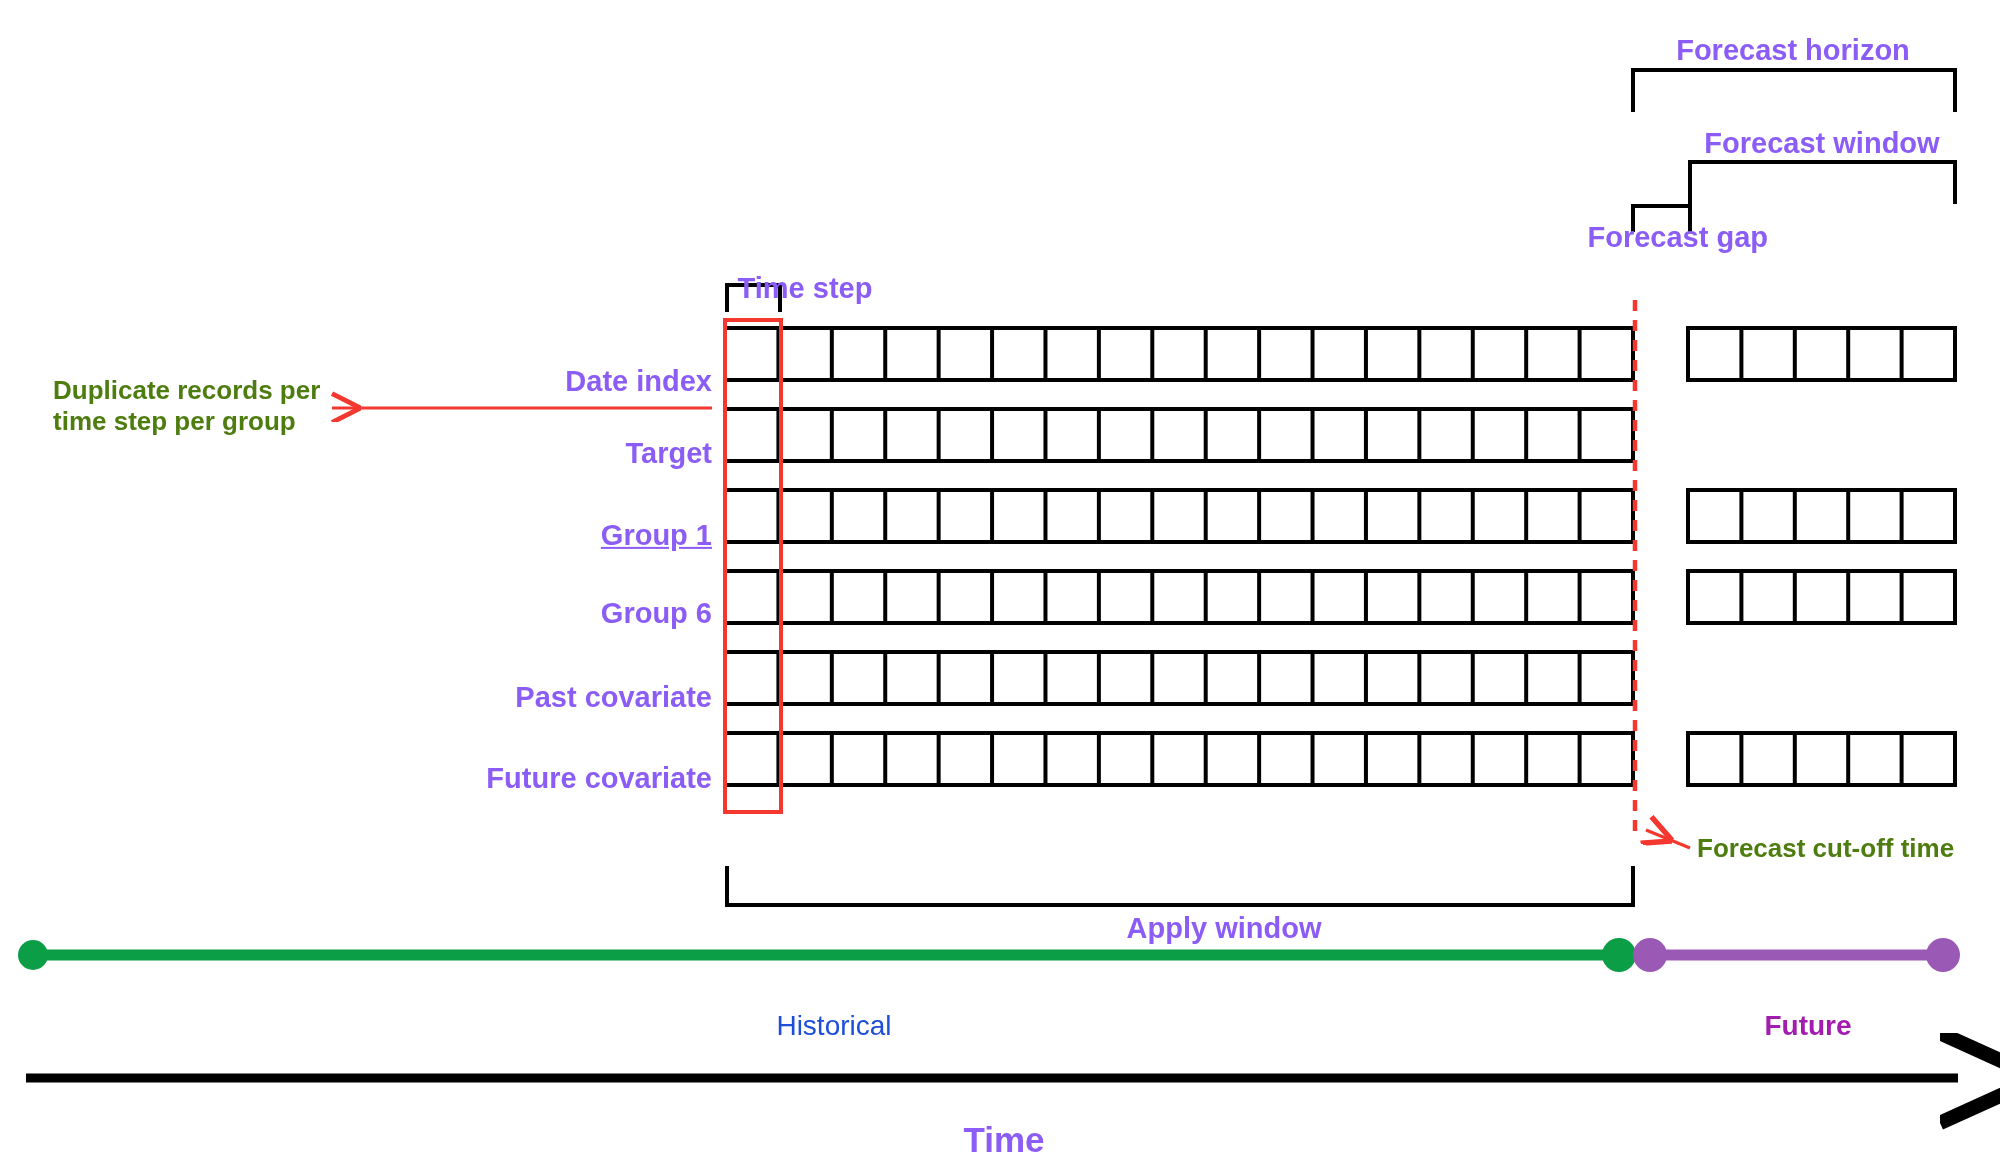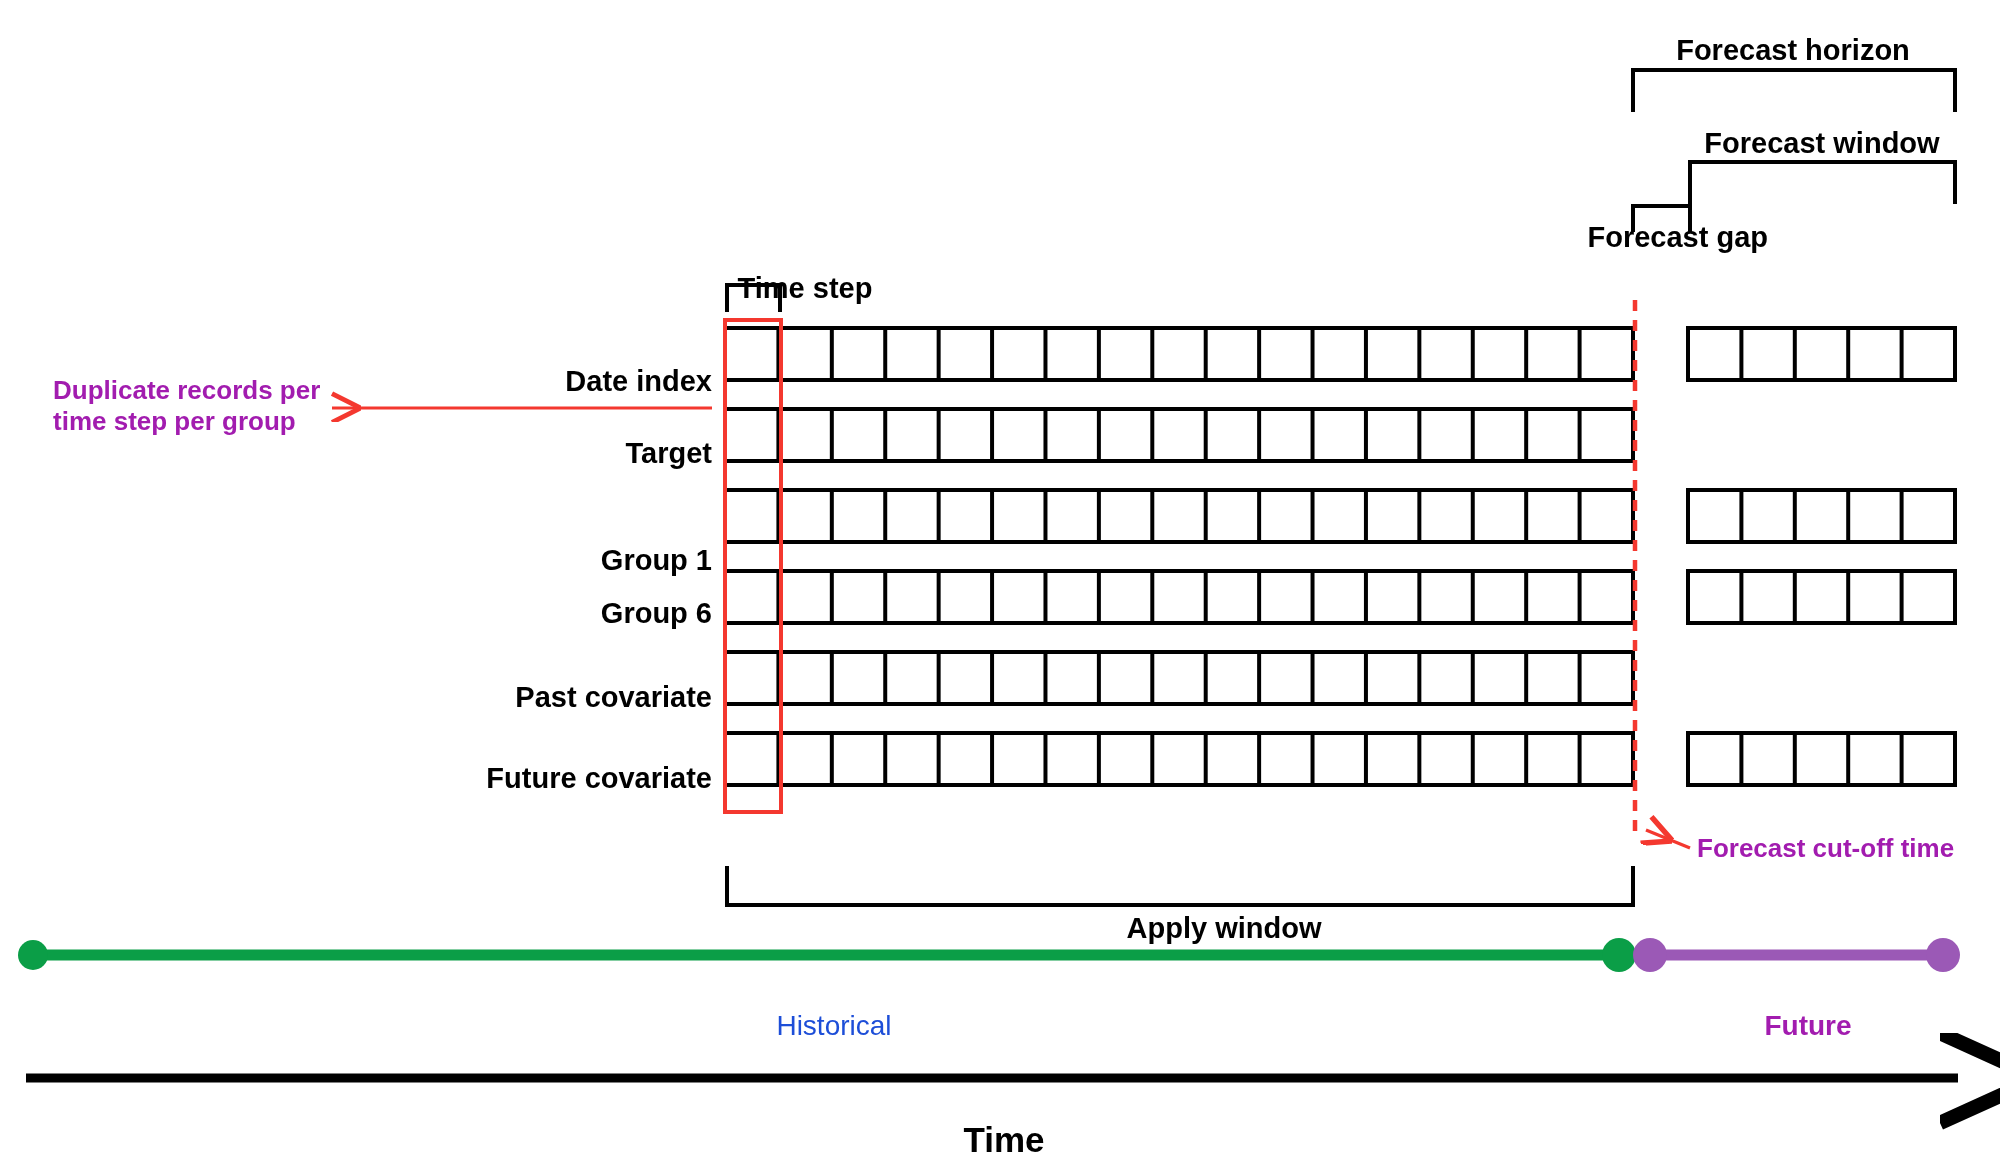--- a/index.html
+++ b/index.html
@@ -21,22 +21,22 @@
     left: 0;
     width: 2000px;
     height: 1166px;
   }
   .lbl {
     position: absolute;
     font-family: "Liberation Sans", sans-serif;
     white-space: nowrap;
     line-height: 1.18;
   }
-  .lbl-black { color: #000000; font-weight: 700; }
-  .lbl-red   { color: #a21caf; font-weight: 700; }
+  .lbl-black { color: #8b5cf6; font-weight: 700; }
+  .lbl-red   { color: #4d7c0f; font-weight: 700; }
   .lbl-green { color: #1d4ed8; font-weight: 400; }
   .lbl-purple{ color: #a21caf; font-weight: 700; }
   .anchor-end    { transform: translate(-100%, -50%); }
   .anchor-mid    { transform: translate(-50%, -50%); }
   .anchor-start  { transform: translate(0, -50%); }
   .row-label  { font-size: 29px; }
   .brk-label  { font-size: 29px; }
   .note-red   { font-size: 26px; }
   .tl-label   { font-size: 28px; }
   .time-label { font-size: 35px; }
@@ -221,21 +221,21 @@
       <line x1="1655" y1="955" x2="1945" y2="955" stroke="#9b59b6" stroke-width="11"></line>
       <circle cx="1650" cy="955" r="17" fill="#9b59b6"></circle>
       <circle cx="1943" cy="955" r="17" fill="#9b59b6"></circle>
     </g>
 
     <line x1="26" y1="1078" x2="1958" y2="1078" stroke="#000000" stroke-width="9" marker-end="url(#arrow-black)"></line>
   </svg>
 
   <div class="lbl lbl-black row-label anchor-end" style="left:712px; top:373px;margin-top:8px;">Date index</div>
   <div class="lbl lbl-black row-label anchor-end" style="left:712px; top:453px;">Target</div>
-  <div class="lbl lbl-black row-label anchor-end" style="left:712px; top:560px;">Group 1</div>
+  <div class="lbl lbl-black row-label anchor-end" style="left:712px; top:535px;text-decoration:underline;">Group 1</div>
   <div class="lbl lbl-black row-label anchor-end" style="left:712px; top:613px;">Group 6</div>
   <div class="lbl lbl-black row-label anchor-end" style="left:712px; top:697px;">Past covariate</div>
   <div class="lbl lbl-black row-label anchor-end" style="left:712px; top:778px;text-align:center;">Future covariate</div>
 
   <div class="lbl lbl-black brk-label anchor-mid" style="left:1793px; top:50px;">Forecast horizon</div>
   <div class="lbl lbl-black brk-label anchor-mid" style="left:1822px; top:143px;">Forecast window</div>
   <div class="lbl lbl-black brk-label anchor-end" style="left:1768px; top:237px;">Forecast gap</div>
   <div class="lbl lbl-black brk-label anchor-mid" style="left:760px; top:288px;margin-left:45px;">Time step</div>
   <div class="lbl lbl-black brk-label anchor-mid" style="left:1224px; top:928px;">Apply window</div>
 

